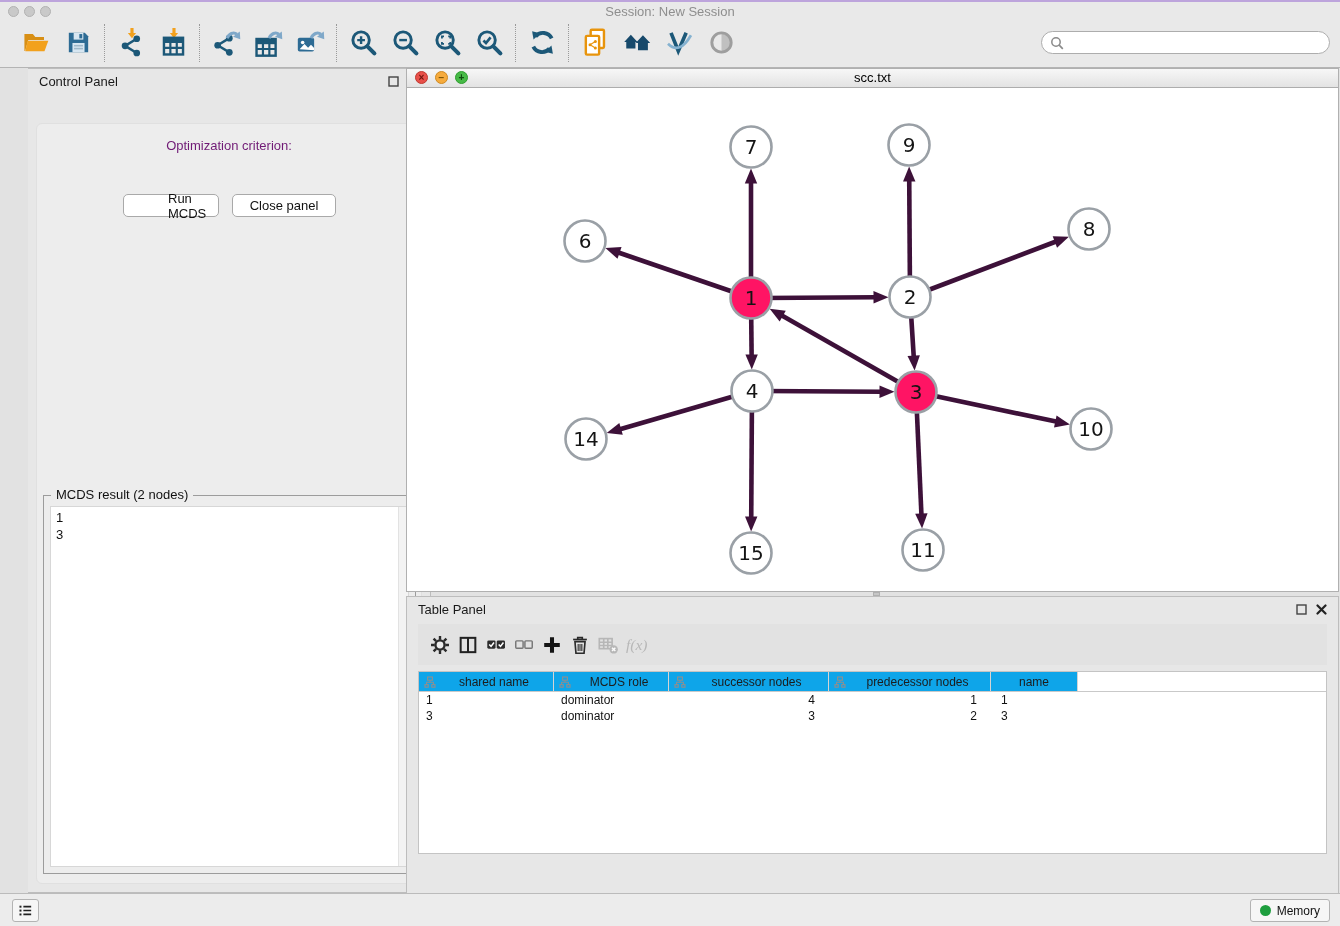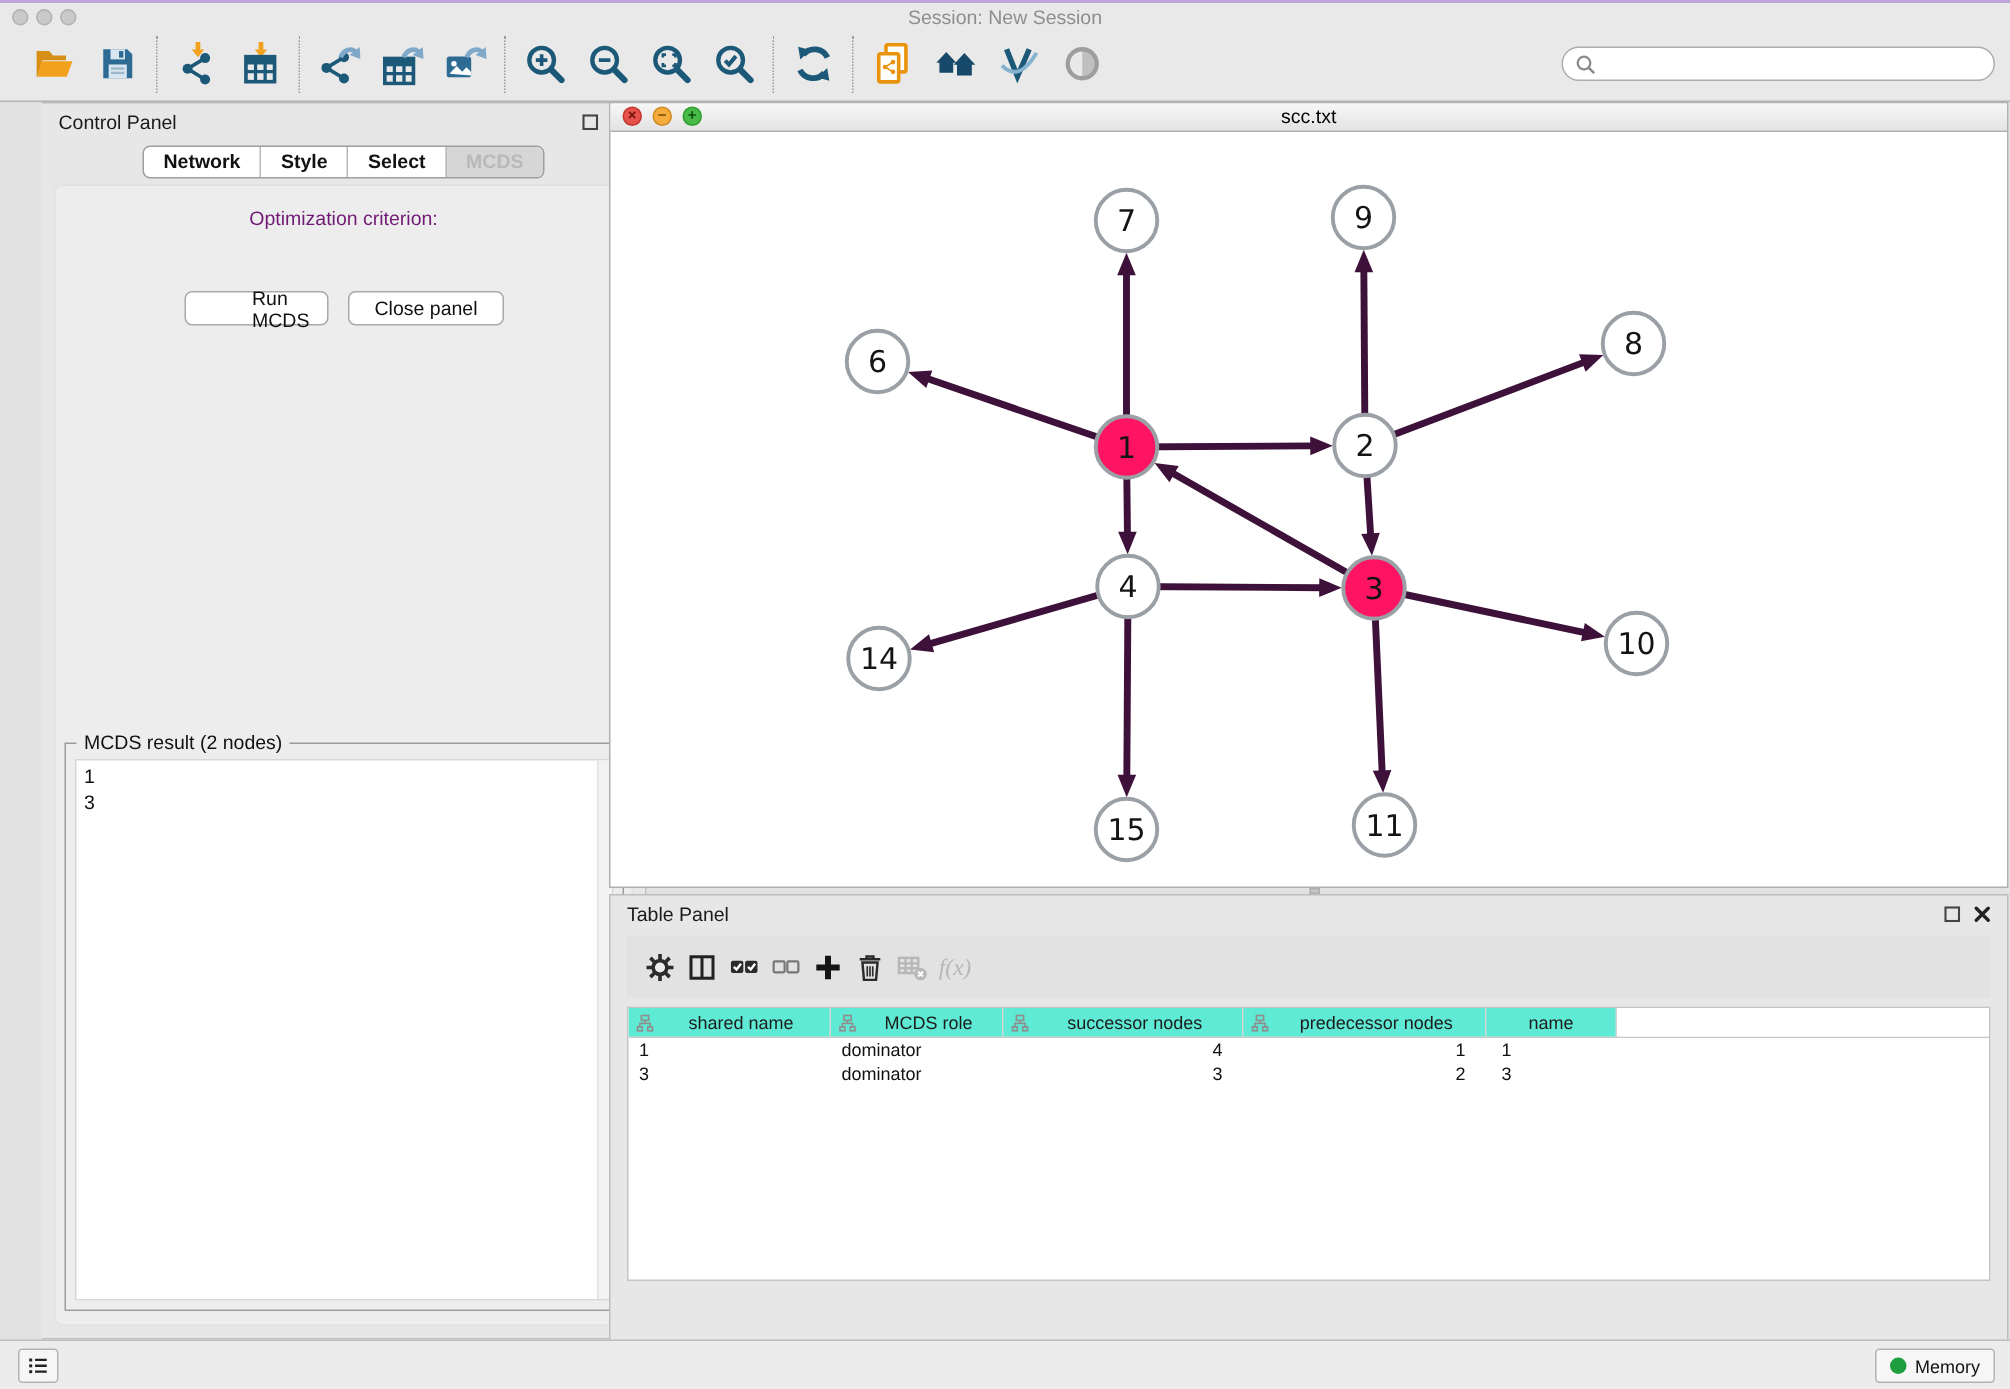--- a/index.html
+++ b/index.html
@@ -68,21 +68,21 @@
   .h-splitter{position:absolute;left:406px;top:592px;width:934px;height:4px;}
   .h-splitter i{position:absolute;left:50%;top:0;width:7px;height:4px;background:#c6c6c6;border:1px solid #b0b0b0;box-sizing:border-box;}
   
   #table-panel{left:406px;top:596px;width:933px;height:374px;}
   .tp-toolbar{position:absolute;left:11px;right:11px;top:27px;height:41px;background:#e2e2e2;display:flex;align-items:center;gap:4px;padding:0 10px;}
   .tp-btn{width:24px;height:24px;display:flex;align-items:center;justify-content:center;}
   .tp-btn svg{width:22px;height:22px;}
   .tp-btn.disabled{opacity:.9;}
   .data-table{position:absolute;left:11px;right:11px;top:74px;height:181px;background:#fff;border:1px solid #c4c4c4;overflow:hidden;}
   .dt-header{display:flex;height:19px;background:#f3f3f3;border-bottom:1px solid #c9c9c9;}
-  .dt-hcell{display:flex;align-items:center;border-right:1px solid #d4d4d4;box-sizing:border-box;padding:0 3px;background:#5eead4;}
+  .dt-hcell{display:flex;align-items:center;border-right:1px solid #d4d4d4;box-sizing:border-box;padding:0 3px;background:#0ea5e9;}
   .dt-hcell svg{width:12px;height:12px;flex:0 0 auto;margin:0 2px;}
   .dt-hcell .lbl{flex:1;text-align:center;font-size:12px;color:#1c1c1c;white-space:nowrap;overflow:hidden;}
   .dt-hfill{flex:1;background:#fff;}
   .dt-row{display:flex;height:16px;line-height:16px;font-size:12px;color:#111;}
   .dt-cell{box-sizing:border-box;white-space:nowrap;overflow:hidden;}
   
   .bottom-tabs{position:absolute;left:285px;bottom:7px;}
   
   .statusbar{position:absolute;left:0;top:893px;width:1340px;height:33px;background:#ececec;border-top:1px solid #bbb;box-sizing:border-box;}
   .sb-btn{position:absolute;top:5px;height:23px;background:#f6f6f6;border:1px solid #b3b3b3;border-radius:3px;
@@ -294,28 +294,20 @@
     <span>Control Panel</span>
     <span class="ph-icons">
       <svg viewBox="0 0 11 11">
           <rect x="1" y="1" width="9" height="9" fill="none" stroke="#444" stroke-width="1.4"></rect>
         </svg>
       <svg viewBox="0 0 11 11">
           <path d="M1.5 1.5l8 8M9.5 1.5l-8 8" stroke="#222" stroke-width="2.2" stroke-linecap="round"></path>
         </svg>
     </span>
   </div>
-  <div class="cp-tabs">
-      <div class="seg" id="cp-seg">
-        <div class="tab">Network</div>
-        <div class="tab">Style</div>
-        <div class="tab">Select</div>
-        <div class="tab active">MCDS</div>
-      </div>
-    </div>
   <div class="cp-content">
     <div class="opt-label">Optimization criterion:</div>
     <div class="cp-btn" id="run-btn">Run MCDS</div>
     <div class="cp-btn" id="closepanel-btn">Close panel</div>
     <div class="groupbox">
       <div class="groupbox-label">MCDS result (2 nodes)</div>
       <div class="result-area">
         <div class="result-text" id="result-text">1
 3</div>
         <div class="result-scroll"></div>

